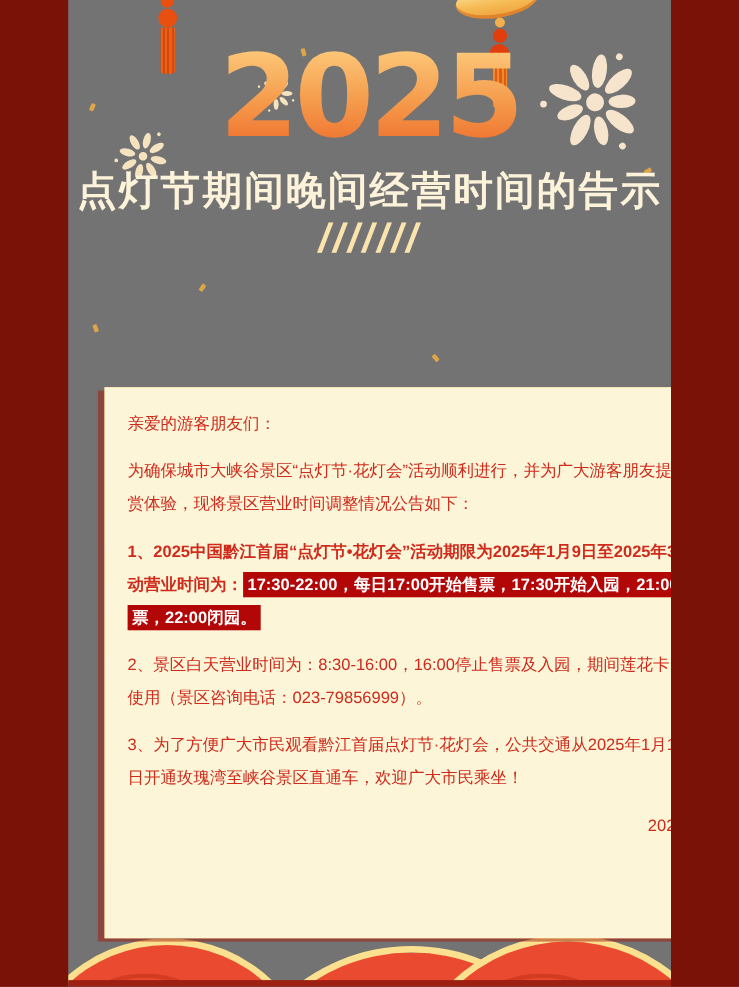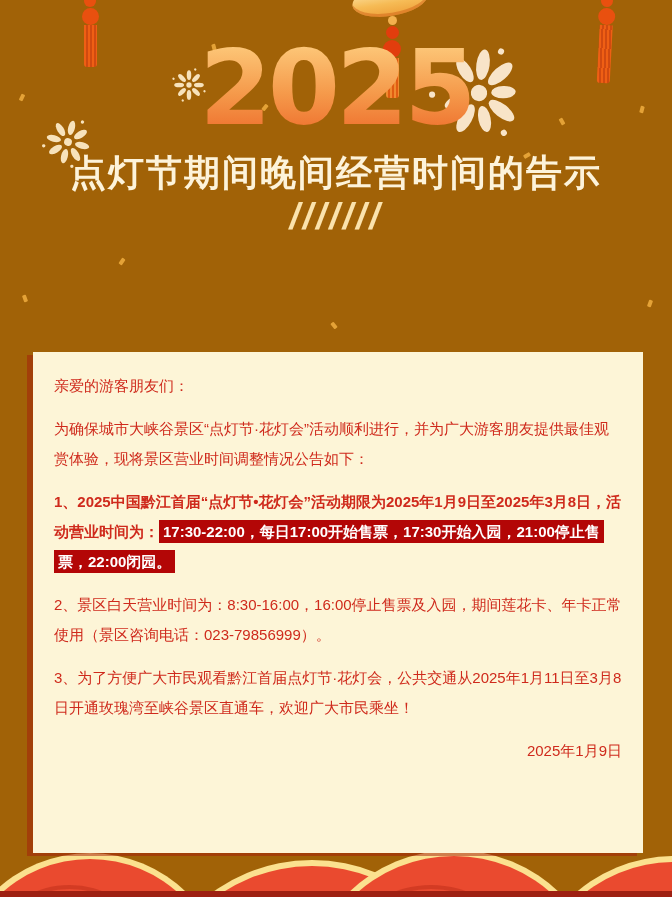--- a/index.html
+++ b/index.html
@@ -1,18 +1,18 @@
 <!DOCTYPE html>
 <html><head>
 <meta charset="utf-8">
 <style>
   html,body{margin:0;padding:0;background:#7a1208;}
   .poster{
-    position:relative;width:672px;height:897px;margin:0 auto;
-    background:#a16207;overflow:hidden;
+    position:relative;width:548px;height:897px;margin:0 auto;
+    background:#737373;overflow:hidden;
     font-family:"Liberation Sans","DejaVu Sans",sans-serif;
   }
   
   .tassel{position:absolute;width:18px;top:-5px;}
   .tassel .bead1{width:12px;height:12px;border-radius:50%;background:#e9500f;margin:0 auto;}
   .tassel .bead2{width:17px;height:17px;border-radius:50%;background:#e9500f;margin:1px auto 0;}
   .tassel .strands{width:13px;height:42px;margin:0 auto;border-radius:0 0 3px 3px;
     background:repeating-linear-gradient(90deg,#ef5f14 0 2px,#d14a10 2px 4px);}
   .tassel-left{left:81px;}
   .tassel-right{left:596px;transform:rotate(3deg);}

